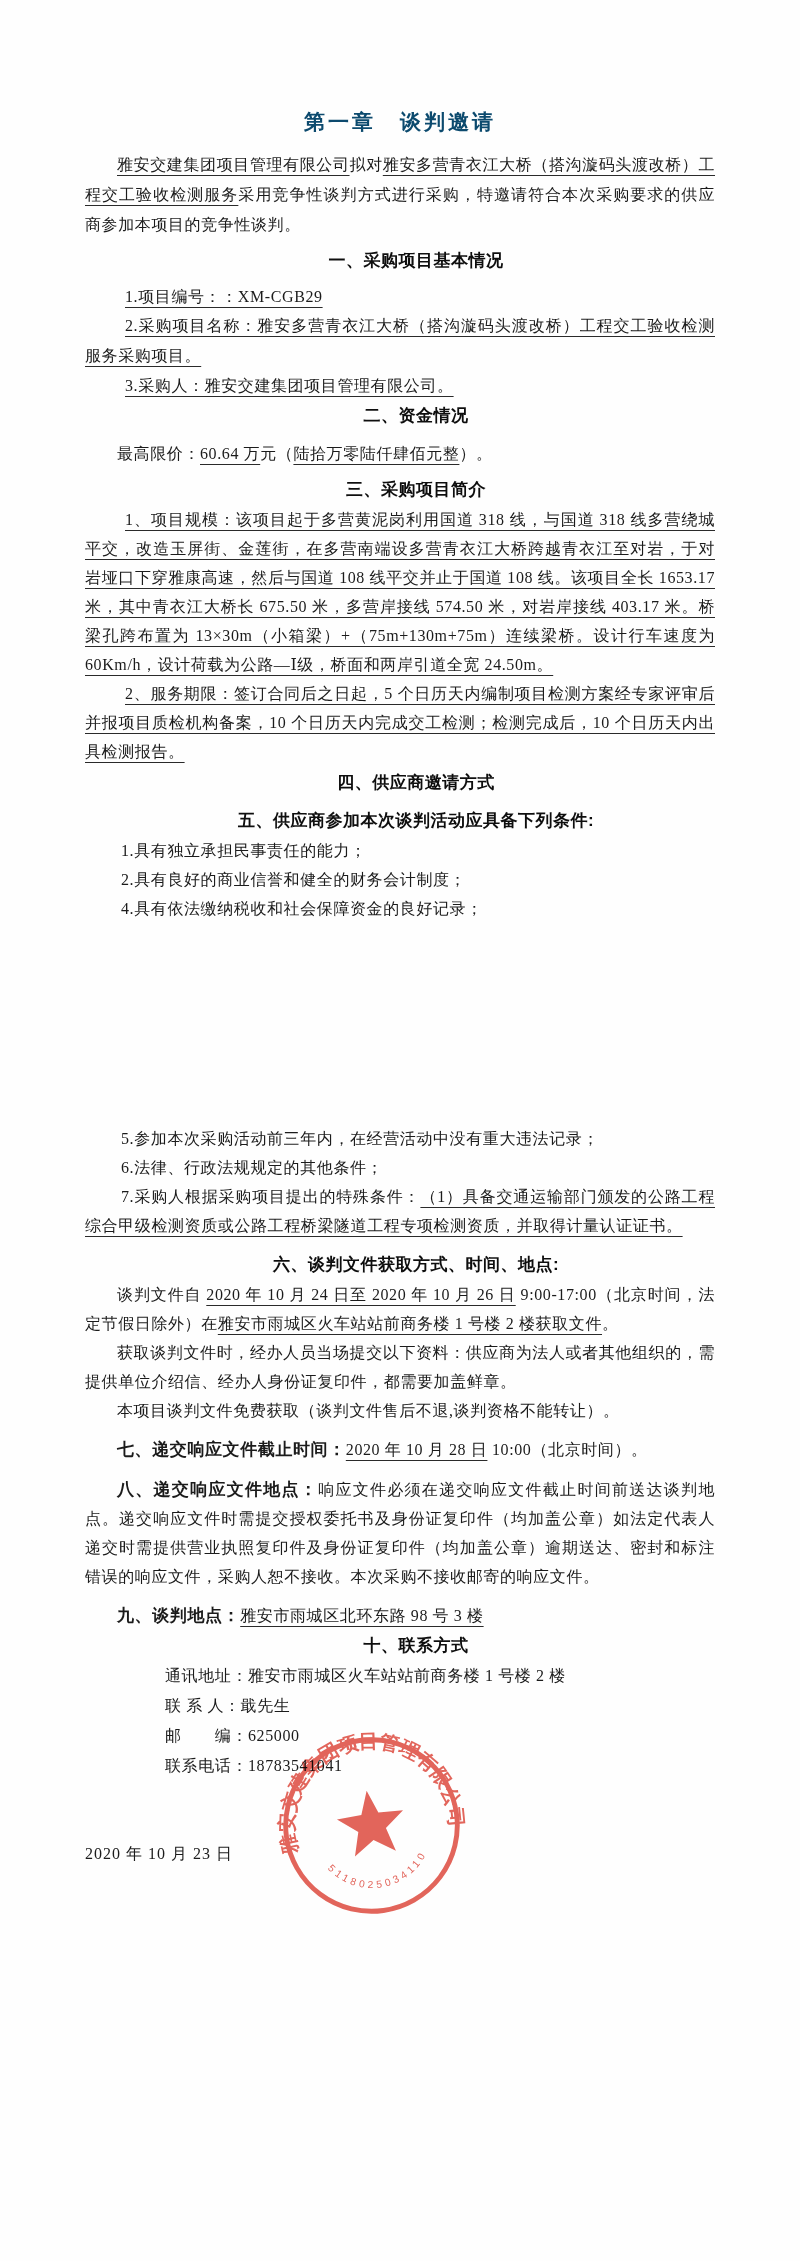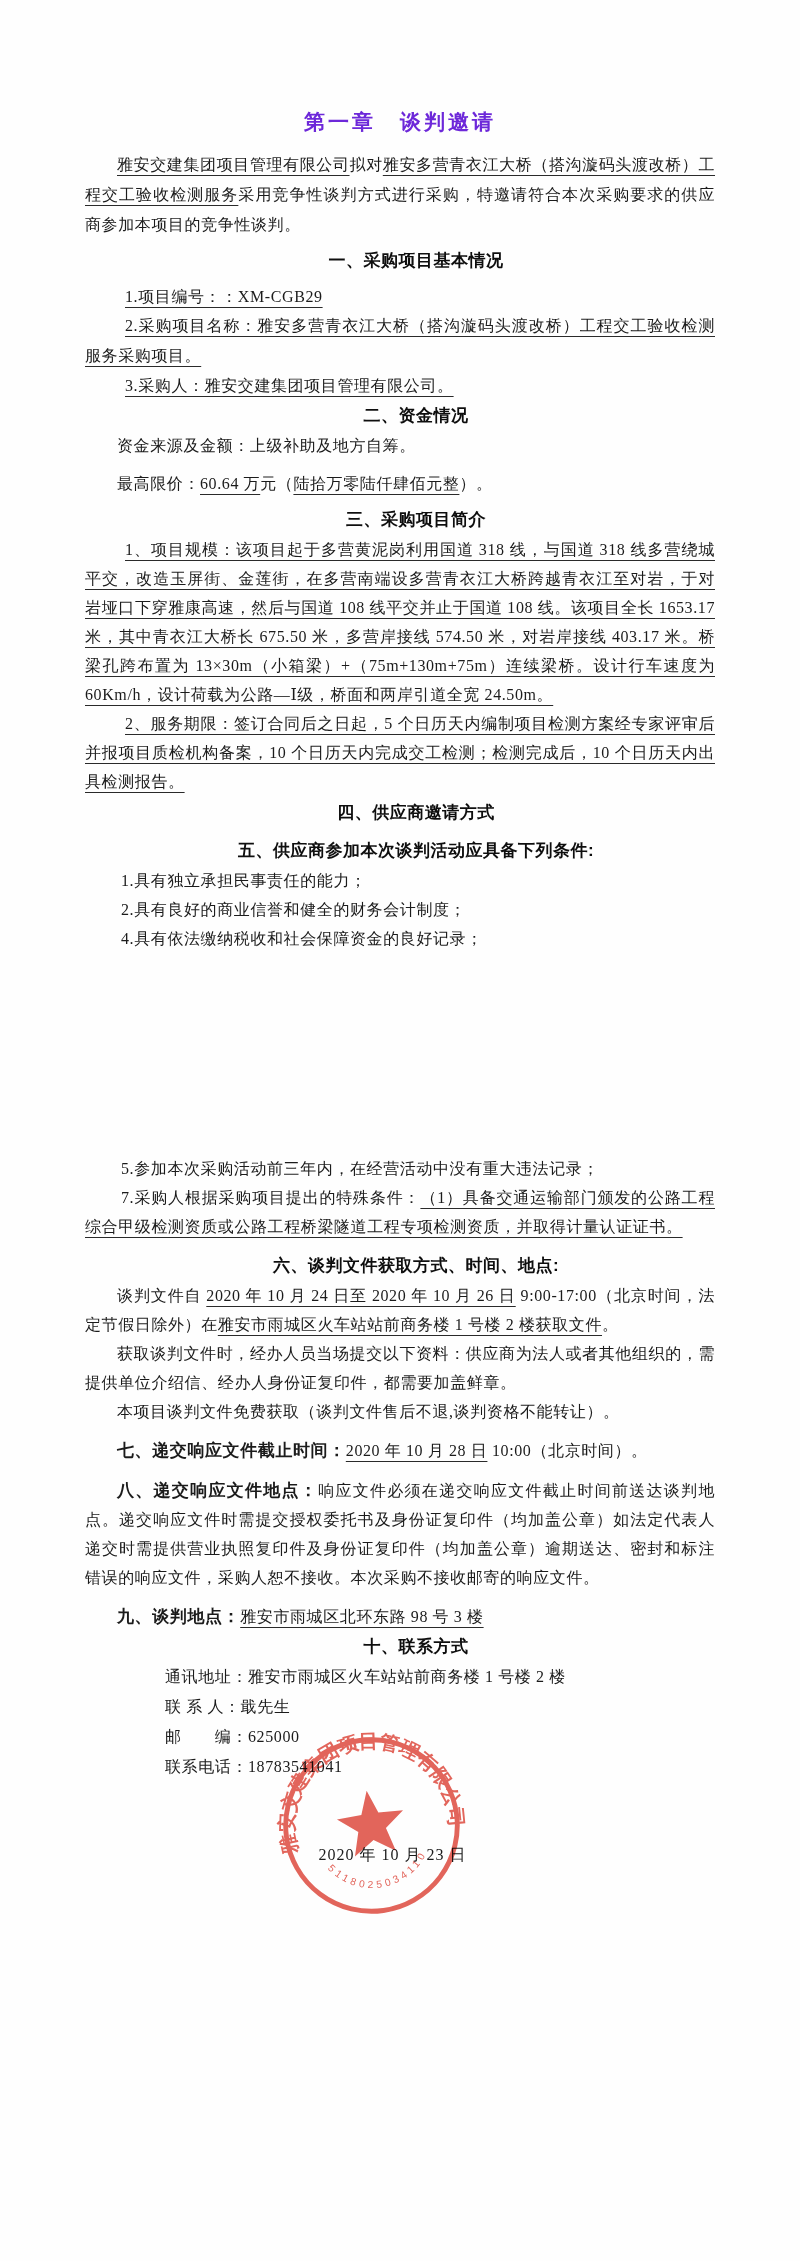--- a/index.html
+++ b/index.html
@@ -13,21 +13,21 @@
     box-sizing:border-box;
   }
   .content{padding:0 85px;box-sizing:border-box;}
   .title{
     margin-top:106px;
     text-align:center;
     font-family:"Liberation Sans","DejaVu Sans",sans-serif;
     font-weight:700;
     font-size:21px;line-height:32px;
     letter-spacing:3px;
-    color:#6d28d9;
+    color:#0c4a6e;
   }
   .p{
     font-size:16px;line-height:29px;
     text-align:justify;
     letter-spacing:0.6px;
     margin:0;
   }
   .p.lh30{line-height:30px;}
   .indent2{text-indent:32px;}
   .indent25{text-indent:40px;}
@@ -53,21 +53,21 @@
   .hseg{
     font-family:"Liberation Sans","DejaVu Sans",sans-serif;
     font-weight:700;font-size:17px;
   }
   .spacer-pagebreak{height:201px;}
   .contacts{margin-left:80px;}
   .contact-line{font-size:16px;line-height:30px;letter-spacing:0.6px;}
   .date-line{
     margin-top:58px;
     padding-right:15px;
-    text-align:center;
+    text-align:left;
     font-size:16px;line-height:30px;
     letter-spacing:1px;
   }
   .seal{
     position:absolute;
     left:274px;top:1728px;
     width:195px;height:195px;
     mix-blend-mode:multiply;
     pointer-events:none;
   }
@@ -81,37 +81,37 @@
     <div class="title">第一章　谈判邀请</div>
 
     <p class="p mt12 indent2 lh30"><span class="u">雅安交建集团项目管理有限公司</span><span>拟对</span><span class="u">雅安多营青衣江大桥（搭沟漩码头渡改桥）工程交工验收检测服务</span><span>采用竞争性谈判方式进行采购，特邀请符合本次采购要求的供应商参加本项目的竞争性谈判。</span></p>
 
     <p class="h mt6">一、采购项目基本情况</p>
     <p class="p mt6 indent25"><span class="u">1.项目编号：：XM-CGB29</span></p>
     <p class="p indent25 lh30"><span class="u">2.采购项目名称：雅安多营青衣江大桥（搭沟漩码头渡改桥）工程交工验收检测服务采购项目。</span></p>
     <p class="p indent25 lh30"><span class="u">3.采购人：雅安交建集团项目管理有限公司。</span></p>
 
     <p class="h">二、资金情况</p>
-    <p class="p indent2 lh30"><span>资金来源及金额：上级补助及地方自筹。</span></p>
     <p class="p mt8 indent2 lh30"><span>最高限价：</span><span class="u">60.64 万</span><span>元（</span><span class="u">陆拾万零陆仟肆佰元整</span><span>）。</span></p>
 
     <p class="h mt6">三、采购项目简介</p>
     <p class="p indent25"><span class="u">1、项目规模：该项目起于多营黄泥岗利用国道 318 线，与国道 318 线多营绕城平交，改造玉屏街、金莲街，在多营南端设多营青衣江大桥跨越青衣江至对岩，于对岩垭口下穿雅康高速，然后与国道 108 线平交并止于国道 108 线。该项目全长 1653.17 米，其中青衣江大桥长 675.50 米，多营岸接线 574.50 米，对岩岸接线 403.17 米。桥梁孔跨布置为 13×30m（小箱梁）+（75m+130m+75m）连续梁桥。设计行车速度为 60Km/h，设计荷载为公路—Ⅰ级，桥面和两岸引道全宽 24.50m。</span></p>
     <p class="p mt4 indent25"><span class="u">2、服务期限：签订合同后之日起，5 个日历天内编制项目检测方案经专家评审后并报项目质检机构备案，10 个日历天内完成交工检测；检测完成后，10 个日历天内出具检测报告。</span></p>
 
     <p class="h mt2">四、供应商邀请方式</p>
 
     <p class="h mt8">五、供应商参加本次谈判活动应具备下列条件:</p>
     <p class="p indent22"><span>1.具有独立承担民事责任的能力；</span></p>
     <p class="p indent22"><span>2.具有良好的商业信誉和健全的财务会计制度；</span></p>
     <p class="p indent22"><span>4.具有依法缴纳税收和社会保障资金的良好记录；</span></p>
 
     <div class="spacer-pagebreak"></div>
 
     <p class="p indent22"><span>5.参加本次采购活动前三年内，在经营活动中没有重大违法记录；</span></p>
+    <p class="p indent22"><span>6.法律、行政法规规定的其他条件；</span></p>
     <p class="p indent22"><span>7.采购人根据采购项目提出的特殊条件：</span><span class="u">（1）具备交通运输部门颁发的公路工程综合甲级检测资质或公路工程桥梁隧道工程专项检测资质，并取得计量认证证书。</span></p>
 
     <p class="h mt10">六、谈判文件获取方式、时间、地点:</p>
     <p class="p indent2"><span>谈判文件自 </span><span class="u">2020 年 10 月 24 日至 2020 年 10 月 26 日</span><span> 9:00-17:00（北京时间，法定节假日除外）在</span><span class="u">雅安市雨城区火车站站前商务楼 1 号楼 2 楼获取文件</span><span>。</span></p>
     <p class="p indent2"><span>获取谈判文件时，经办人员当场提交以下资料：供应商为法人或者其他组织的，需提供单位介绍信、经办人身份证复印件，都需要加盖鲜章。</span></p>
     <p class="p indent2"><span>本项目谈判文件免费获取（谈判文件售后不退,谈判资格不能转让）。</span></p>
 
     <p class="p mt10 indent2 lh30"><span class="hseg">七、递交响应文件截止时间：</span><span class="u">2020 年 10 月 28 日</span><span> 10:00（北京时间）。</span></p>
 
     <p class="p mt10 indent2"><span class="hseg">八、递交响应文件地点：</span><span>响应文件必须在递交响应文件截止时间前送达谈判地点。递交响应文件时需提交授权委托书及身份证复印件（均加盖公章）如法定代表人递交时需提供营业执照复印件及身份证复印件（均加盖公章）逾期送达、密封和标注错误的响应文件，采购人恕不接收。本次采购不接收邮寄的响应文件。</span></p>

